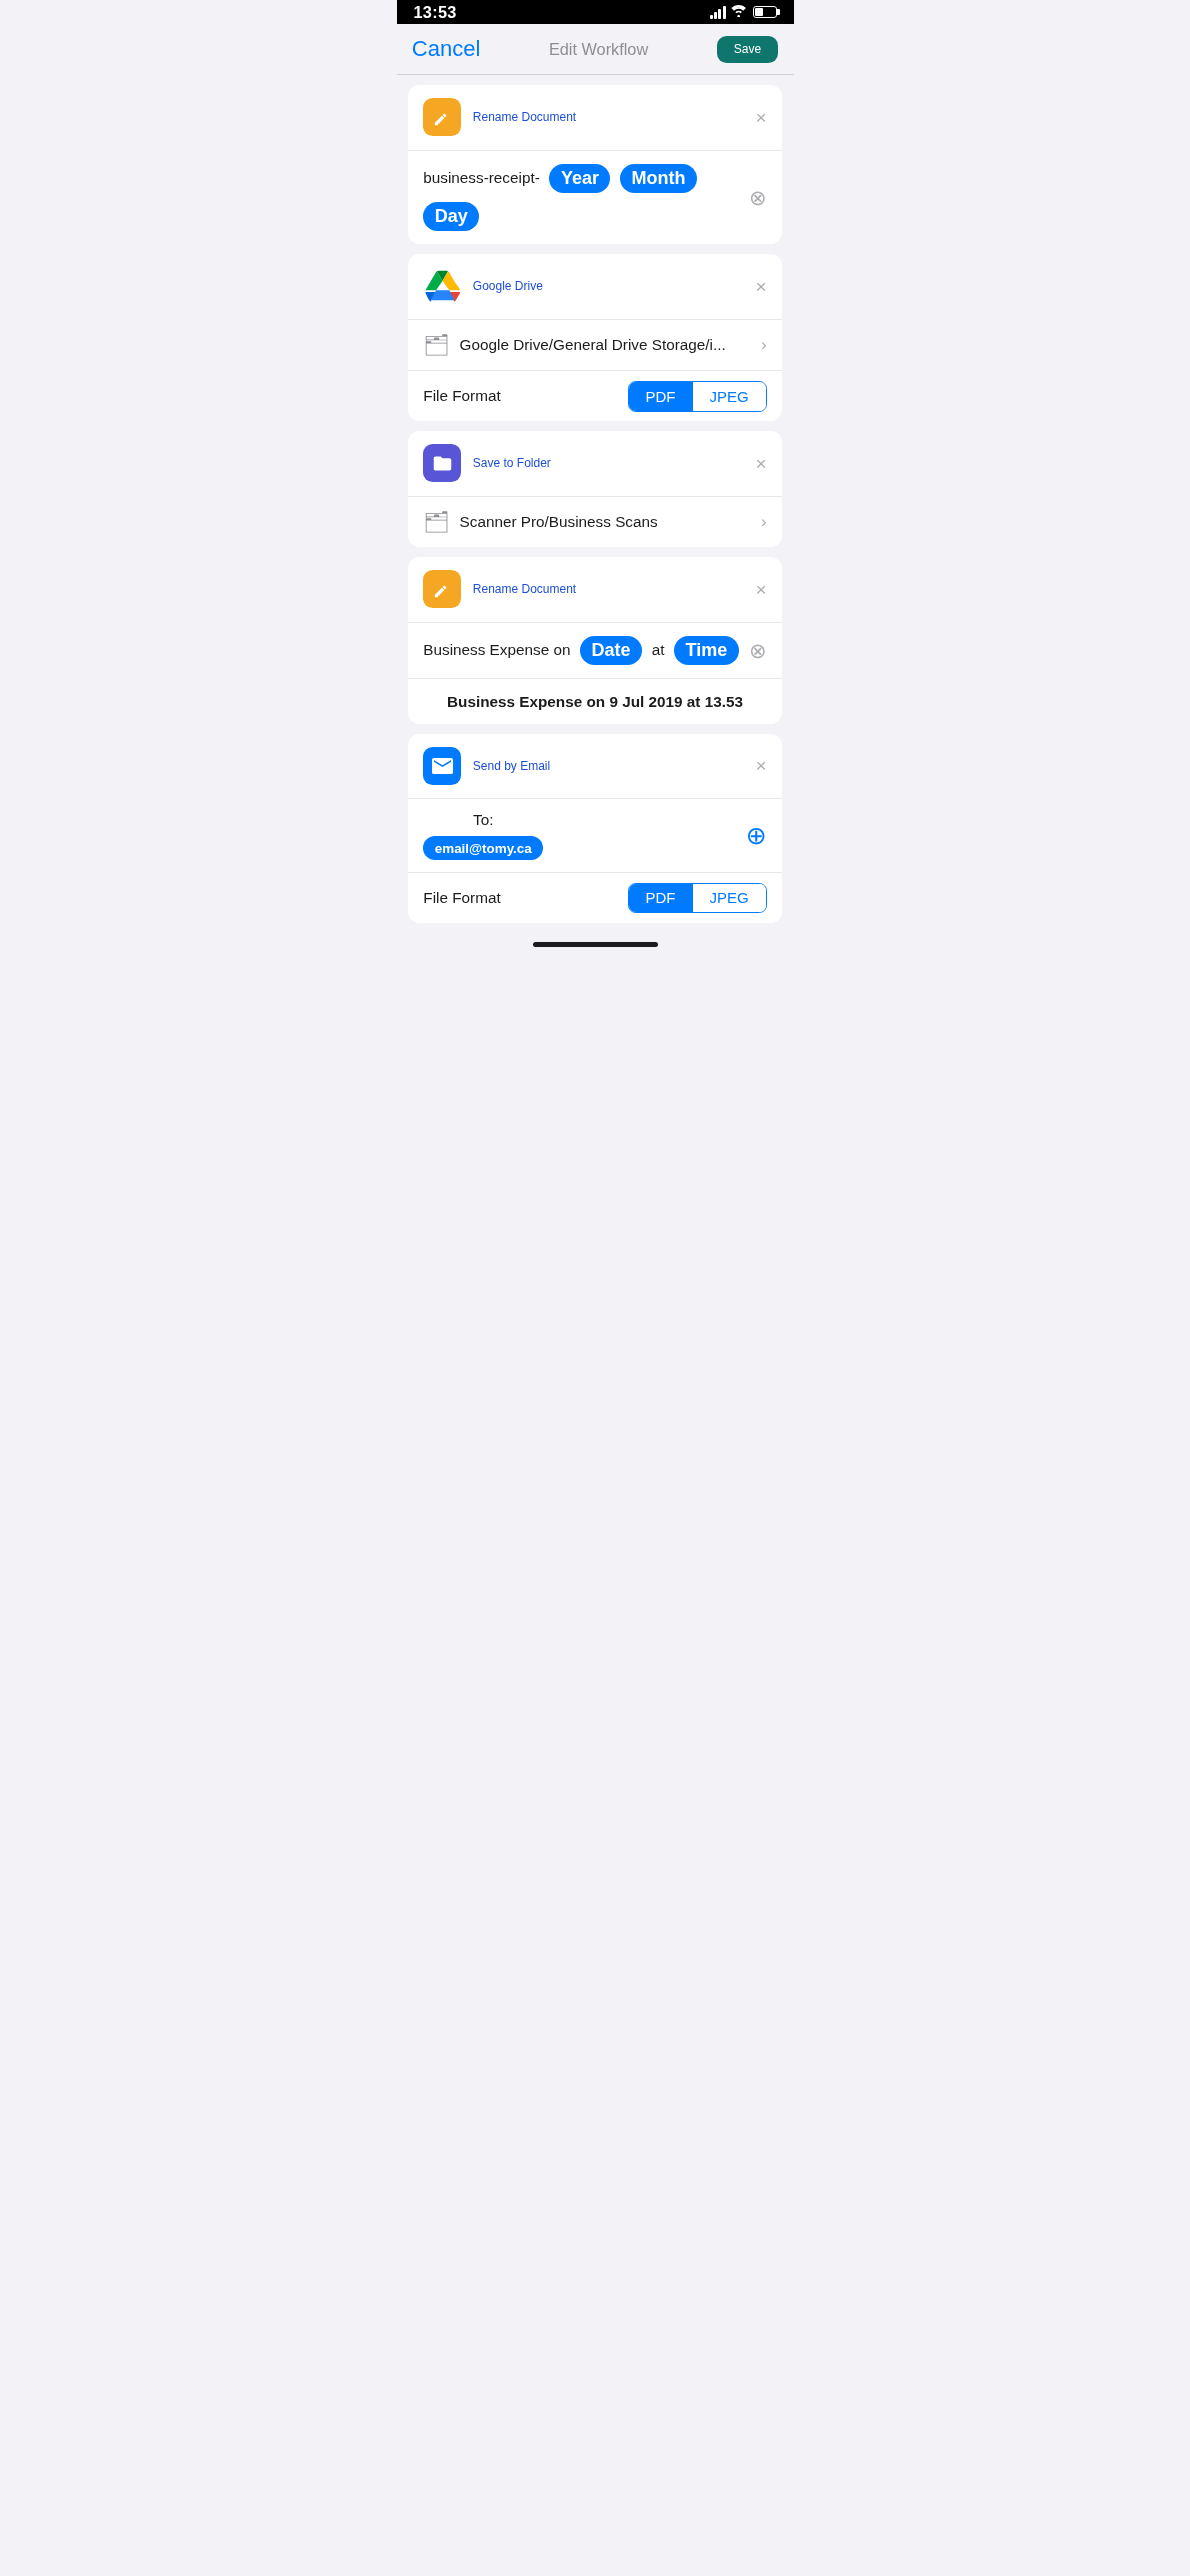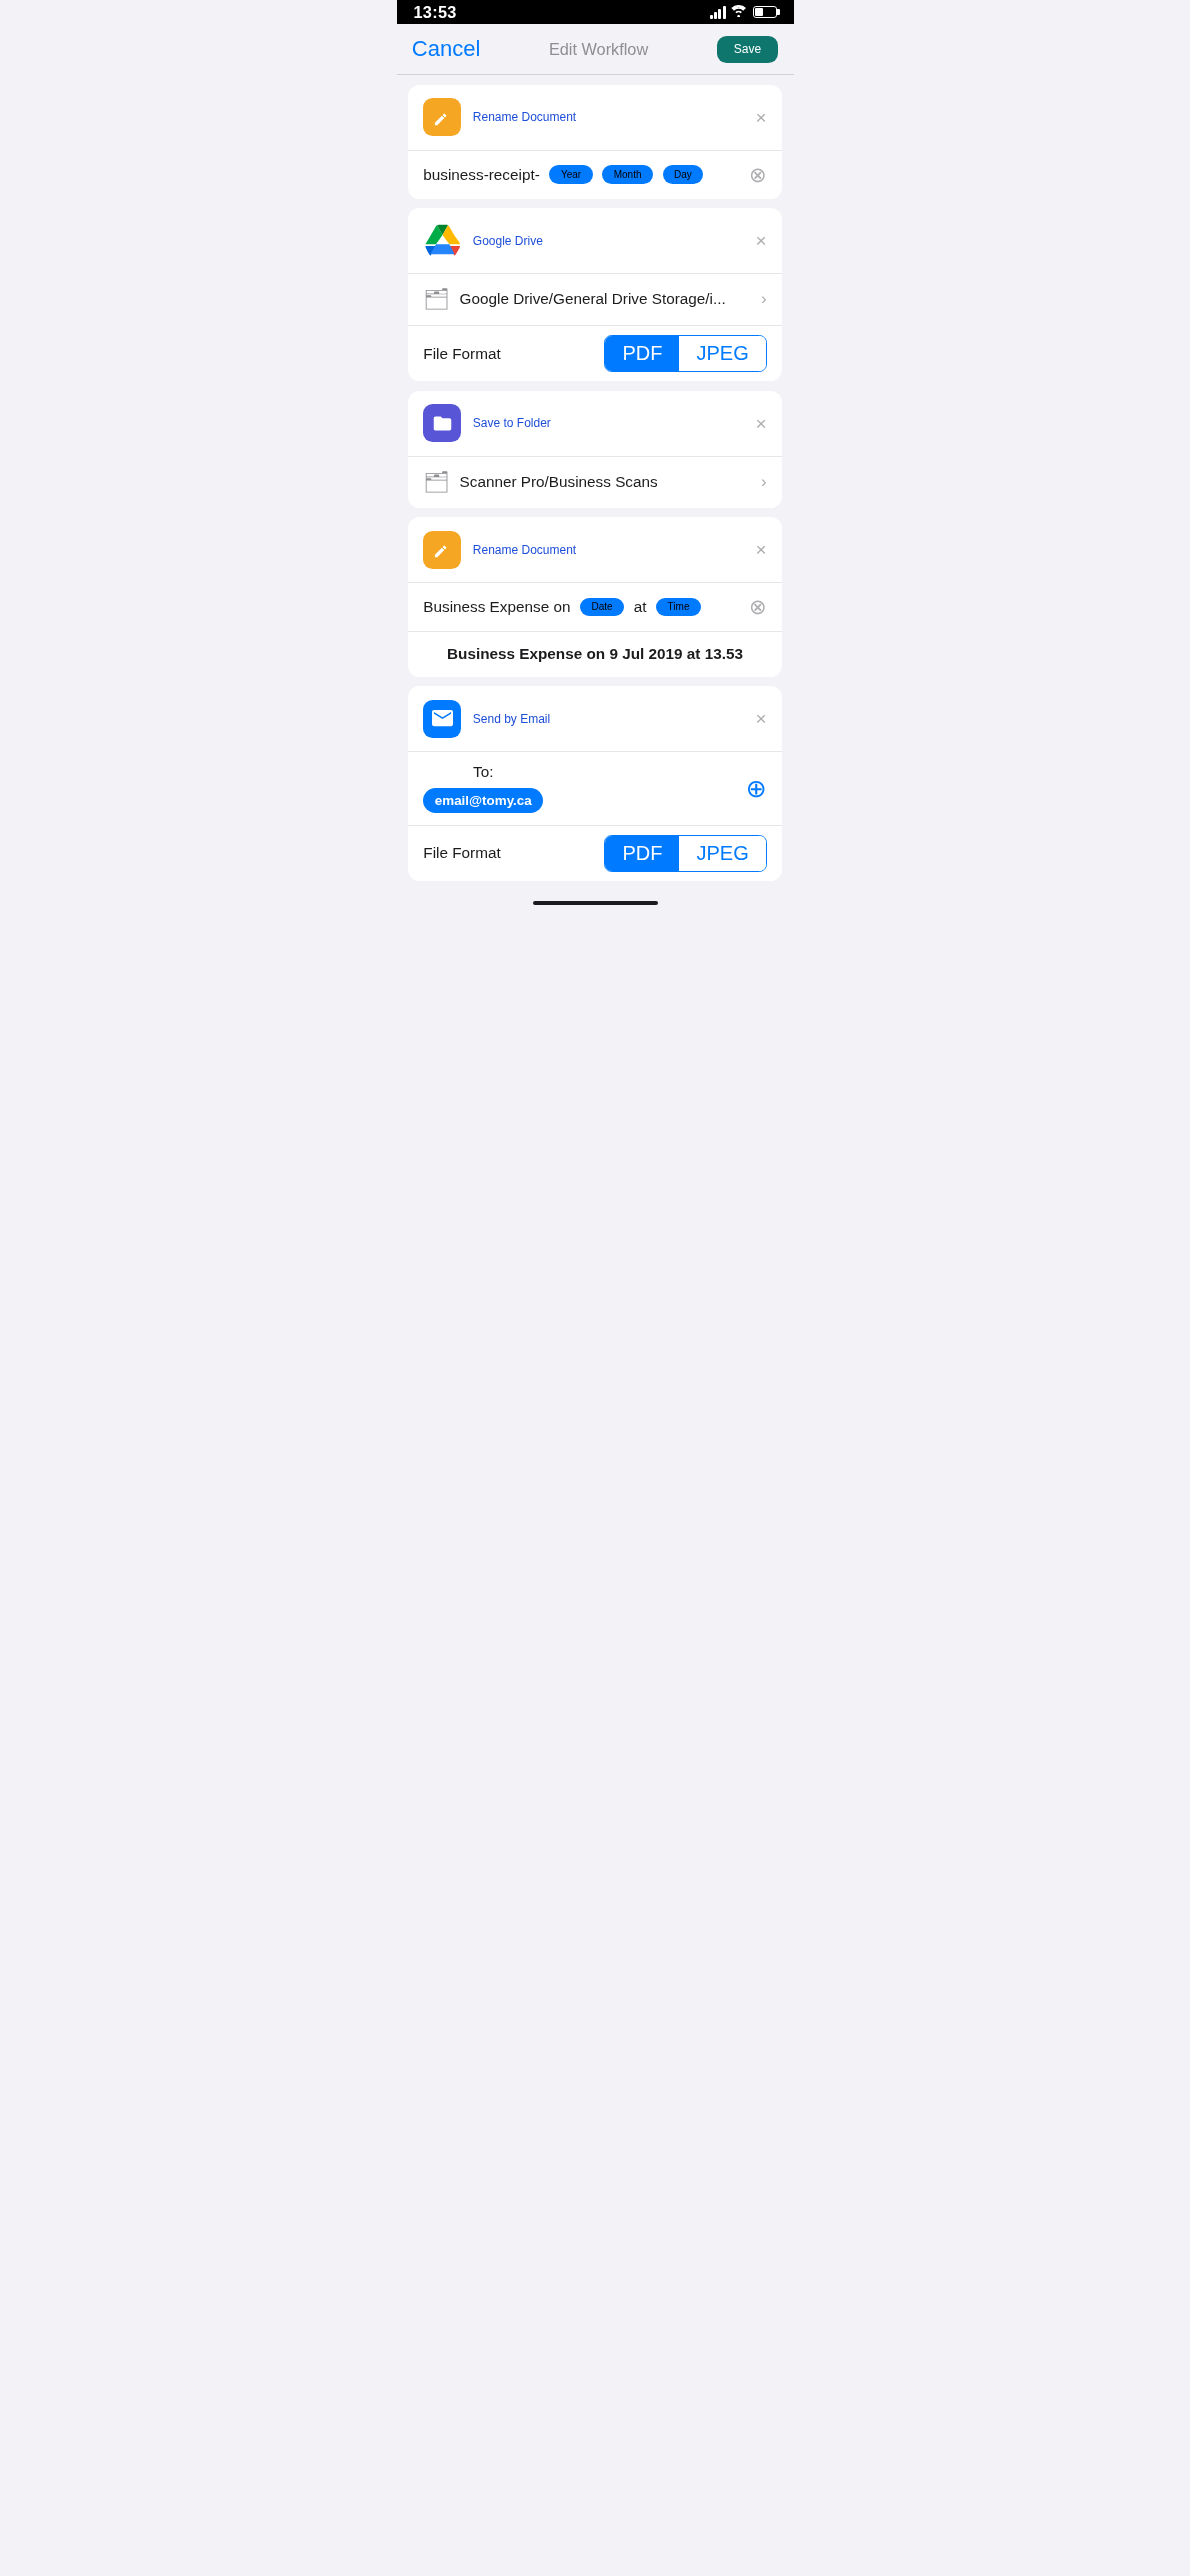--- a/index.html
+++ b/index.html
@@ -177,23 +177,23 @@
       flex-wrap: wrap;
     }
     .card-row-right {
       color: #aeaeb2;
       font-size: 17px;
     }
 
     
     .tag {
       background: #007aff;
-      color: #000000;
-      font-size: 10px;
-      font-weight: 400;
+      color: #ffffff;
+      font-size: 18px;
+      font-weight: 700;
       padding: 3.8px 11.5px;
       border-radius: 19px;
     }
     .tag-email {
       background: #007aff;
       color: #fff;
       font-size: 13.4px;
       font-weight: 700;
       padding: 4.8px 11.5px;
       border-radius: 19px;
@@ -227,21 +227,21 @@
       font-size: 15.3px;
       color: #1c1c1e;
     }
     .format-toggle {
       display: flex;
       border: 1px solid #007aff;
       border-radius: 7.7px;
       overflow: hidden;
     }
     .format-btn {
-      font-size: 20px;
+      font-size: 15px;
       font-weight: 500;
       padding: 5.8px 17px;
       border: none;
       cursor: pointer;
     }
     .format-btn-active {
       background: #007aff;
       color: #fff;
     }
     .format-btn-inactive {

